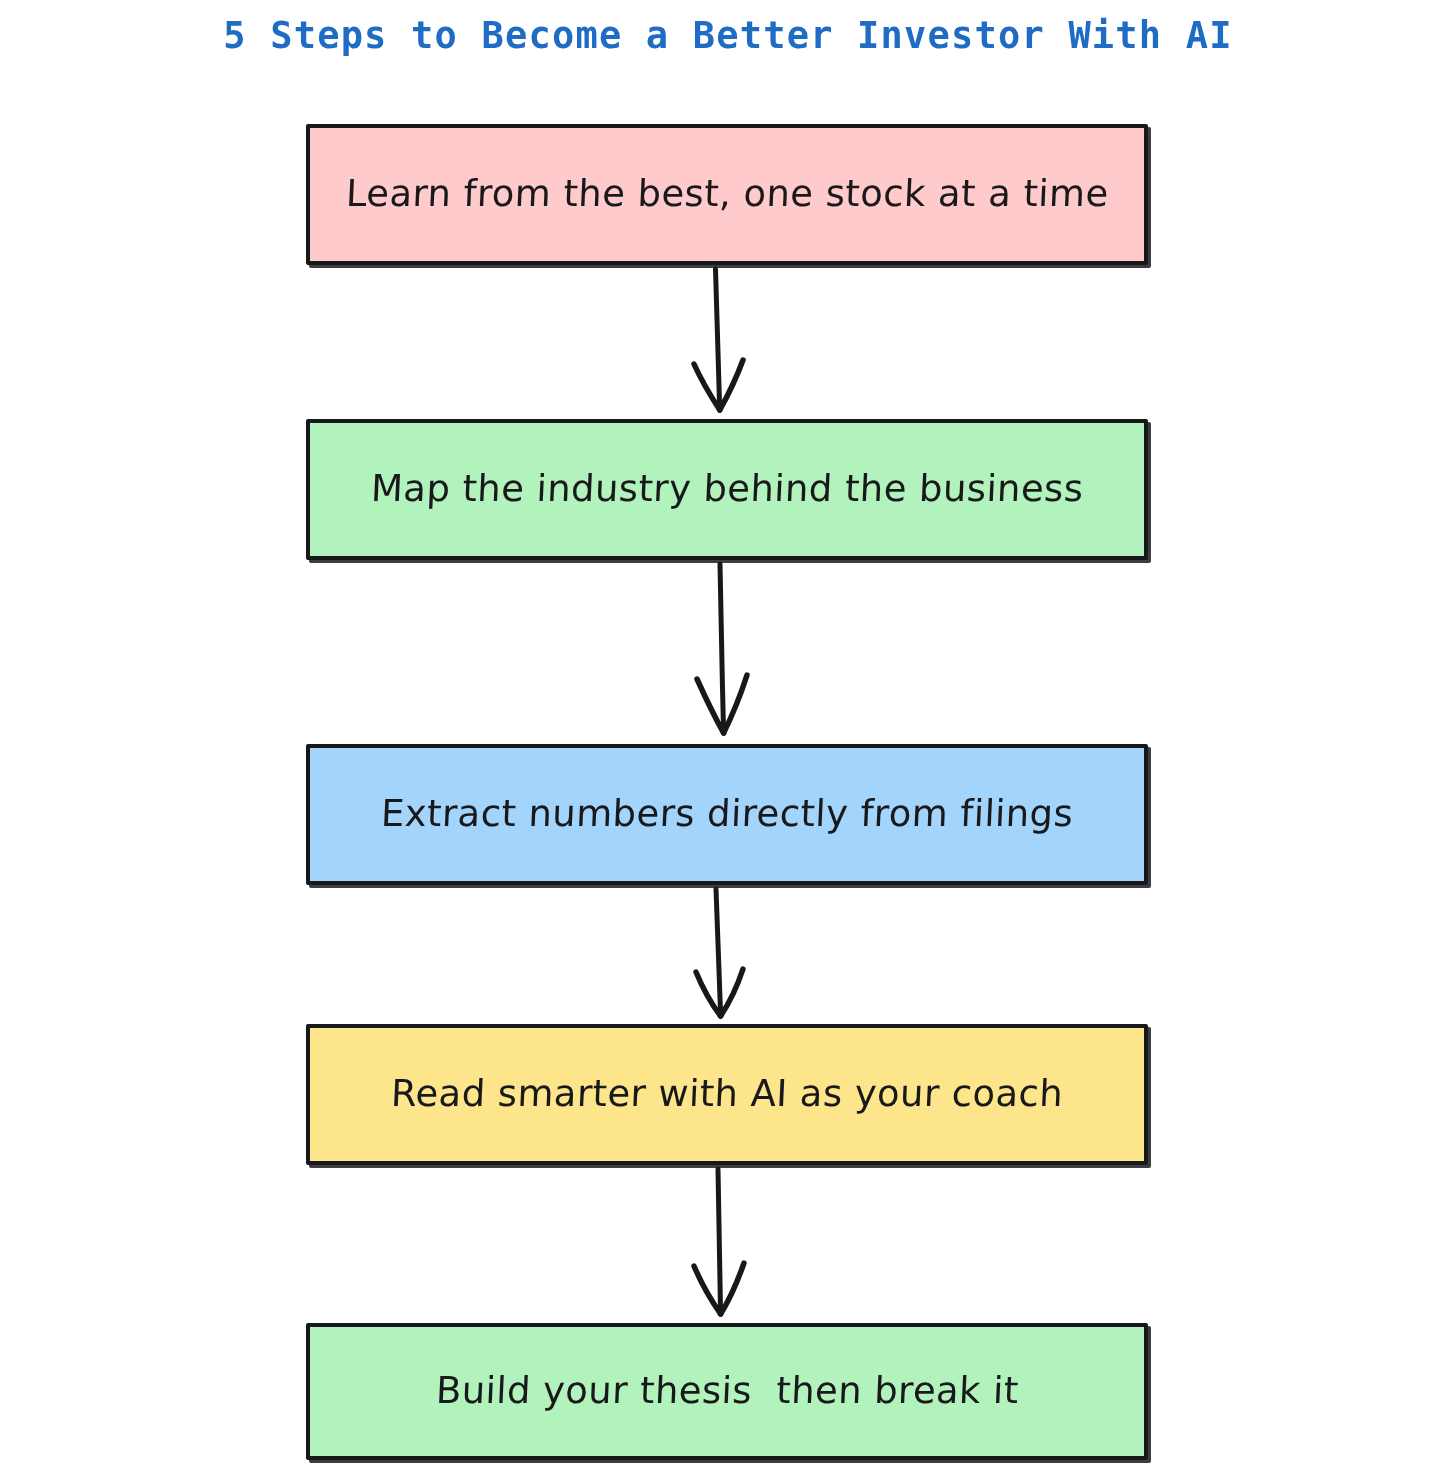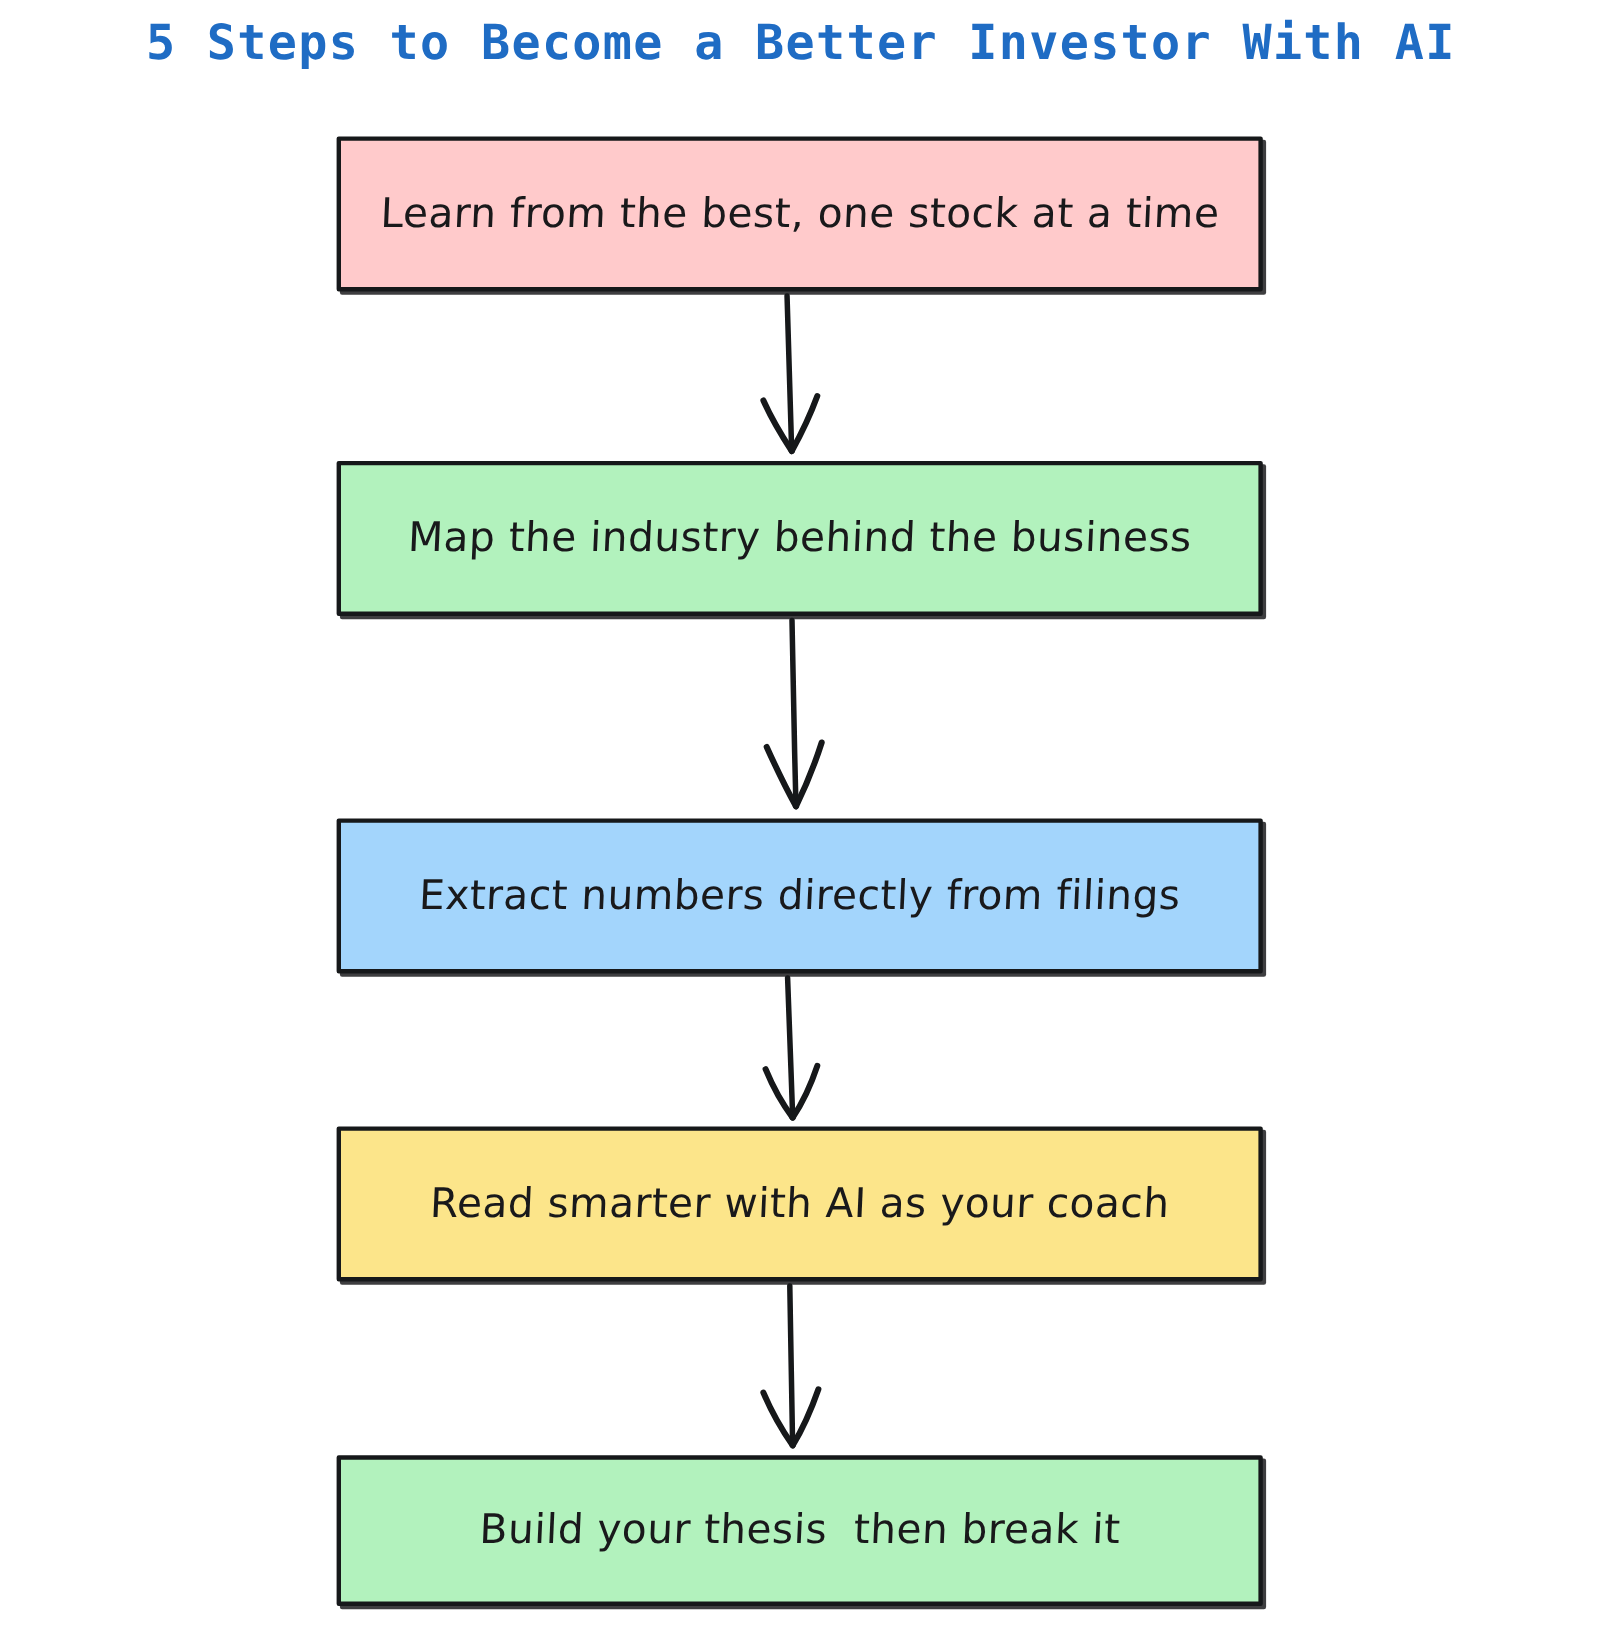--- a/index.html
+++ b/index.html
@@ -22,21 +22,21 @@
   }
 
   
   .chart-title {
     position: absolute;
     left: 0;
     top: 14px;
     width: 1456px;
     text-align: center;
     font-family: "DejaVu Sans Mono", monospace;
-    font-size: 44px;
+    font-size: 37px;
     font-weight: 700;
     letter-spacing: 1.2px;
     color: #1f6cc4;
     white-space: nowrap;
   }
 
   
   .flow-node {
     position: absolute;
     left: 306px;

